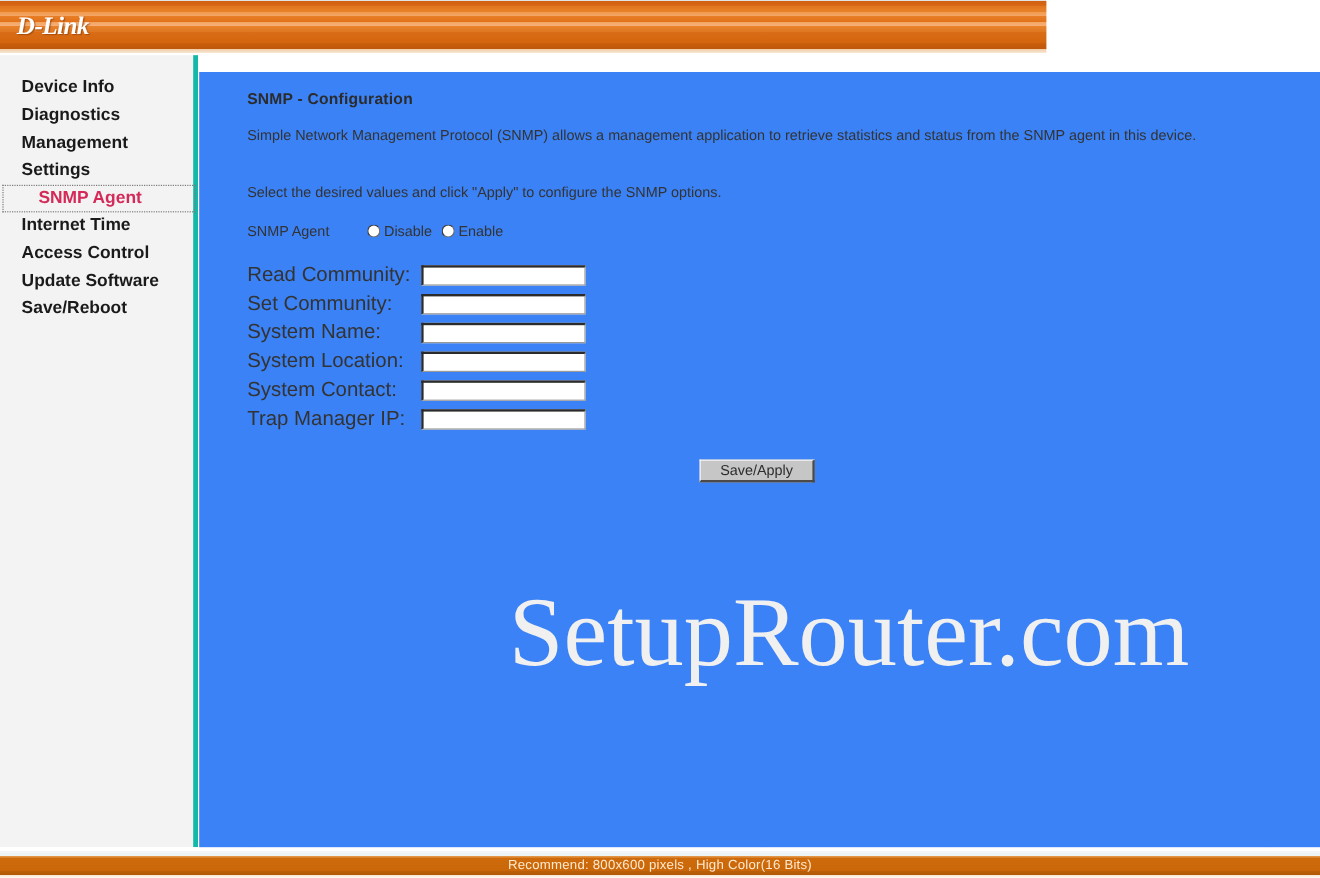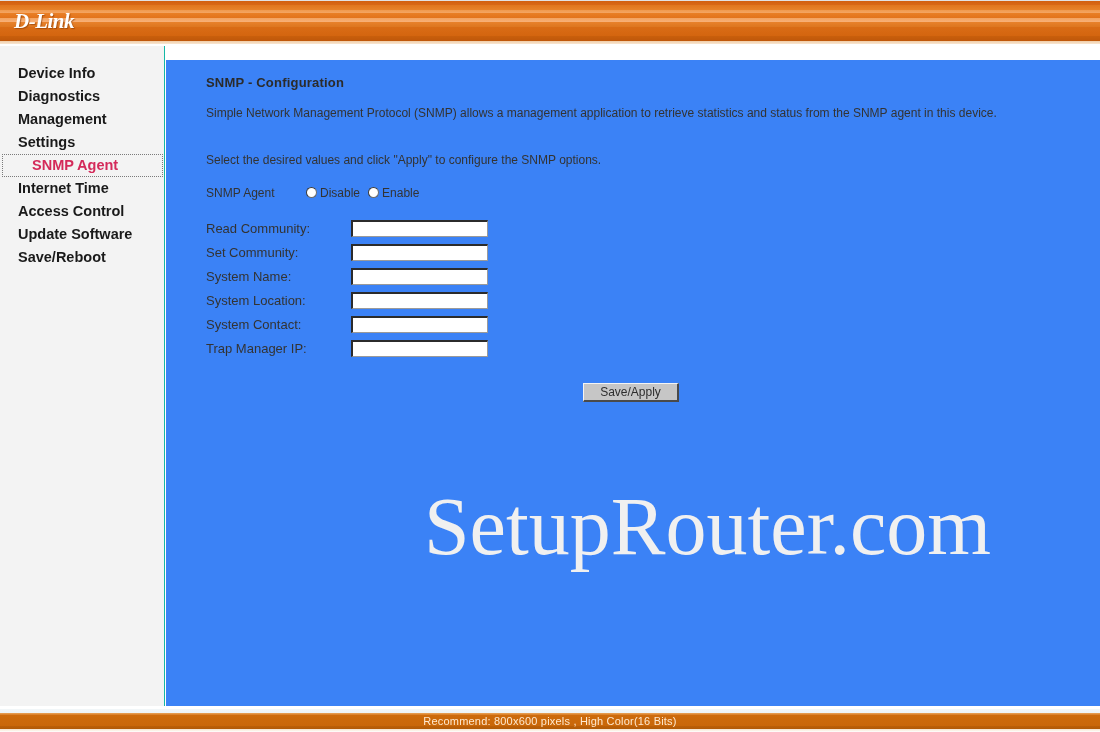--- a/index.html
+++ b/index.html
@@ -14,21 +14,21 @@
     font-family: "Liberation Sans", sans-serif;
     overflow: hidden;
     position: relative;
   }
 
   
   .header {
     position: absolute;
     left: 0;
     top: 0;
-    width: 1100px;
+    width: 872px;
     height: 46px;
     background: linear-gradient(to bottom,
         #e2e2e2 0px, #e2e2e2 1px,
         #d2600f 1px, #d96916 5px,
         #e0761d 5px, #e8832a 10px,
         #f09a4e 10px, #f4a563 13px,
         #e97f26 13px, #e2731b 18px,
         #f3a360 18px, #f7b179 22px,
         #e8822b 22px, #dd7620 27px,
         #d96c16 27px, #d4650f 36px,
@@ -52,21 +52,21 @@
   }
 
   
   .sidebar {
     position: absolute;
     left: 0;
     top: 46px;
     width: 165px;
     height: 660px;
     background: #f3f3f3;
-    border-right: 1px solid #14b8a6;
+    border-right: 4px solid #14b8a6;
     box-sizing: border-box;
   }
   .nav {
     position: absolute;
     left: 0;
     top: 16px;
     width: 165px;
   }
   .nav-item {
     display: block;
@@ -167,21 +167,21 @@
     left: 40px;
     top: 159px;
   }
   .form-row {
     height: 24px;
     white-space: nowrap;
   }
   .form-label {
     display: inline-block;
     width: 145px;
-    font-size: 13px;
+    font-size: 17px;
     color: #333333;
     vertical-align: middle;
   }
   .form-input {
     display: inline-block;
     width: 137px;
     height: 17px;
     background: #ffffff;
     border: 1px solid #e4e4e4;
     border-top: 2px solid #2b2b2b;

